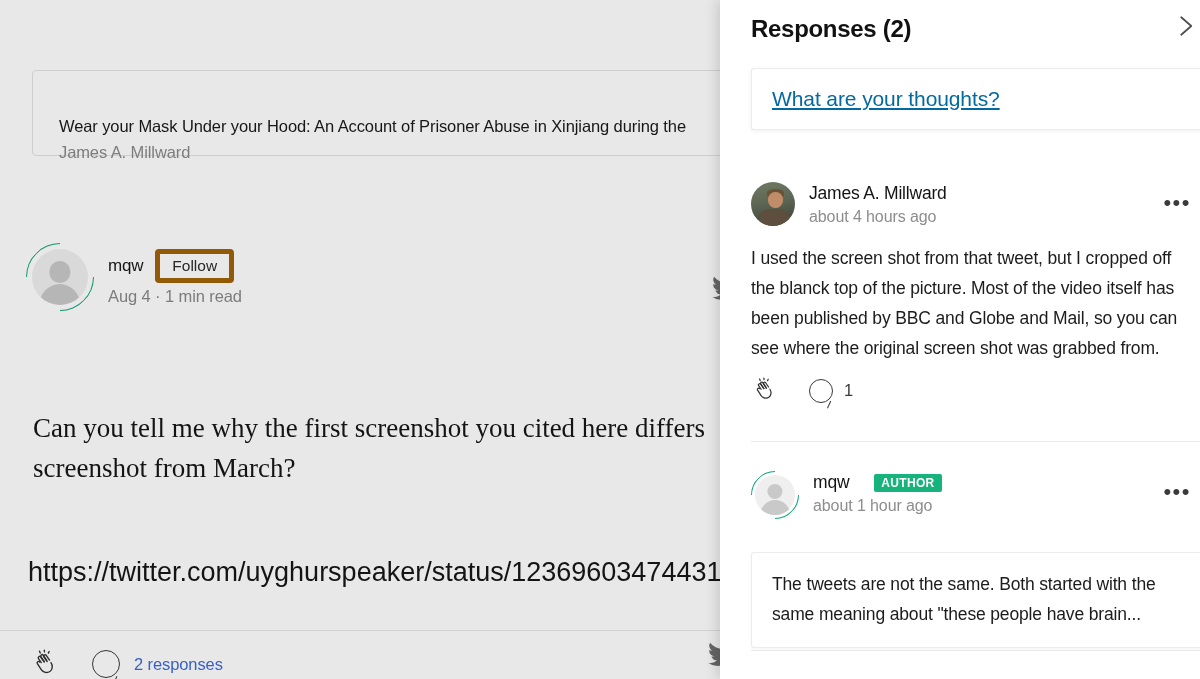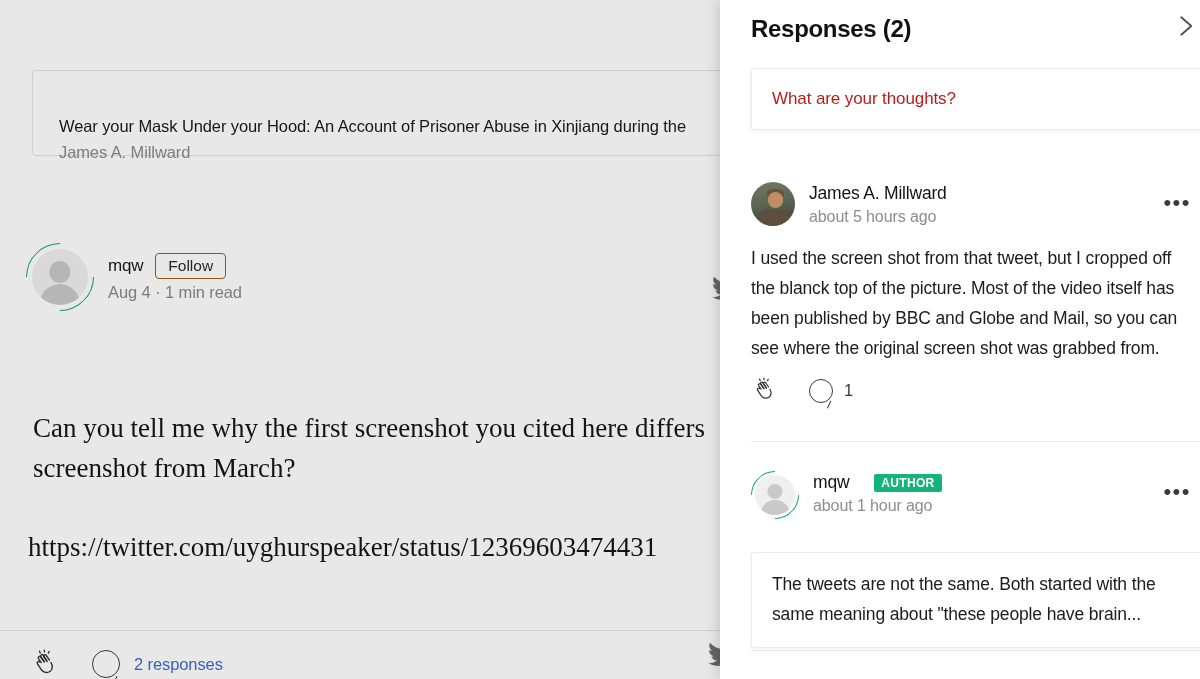--- a/index.html
+++ b/index.html
@@ -79,21 +79,21 @@
   .avatar-default .body {
     position:absolute; left:50%; top: 62%; width: 74%; height: 56%;
     transform: translateX(-50%);
     border-radius: 50% 50% 0 0 / 70% 70% 0 0; background: #c9c9c9;
   }
   .byline-text { margin-left: 14px; }
   .byline-row1 { display: flex; align-items: center; }
   .byline-name { font-size: 17px; color: #1a1a1a; letter-spacing: -0.2px; }
   .follow-btn {
     margin-left: 12px;
-    border: 1px solid #a16207;
+    border: 5px solid #a16207;
     border-radius: 4px;
     background: transparent;
     color: #2b2b2b;
     font-family: "Liberation Sans", sans-serif;
     font-size: 15.5px;
     padding: 3px 12px 4px 12px;
     line-height: 17px;
     cursor: pointer;
   }
   .byline-row2 { font-size: 16.5px; color: #8a8a8a; margin-top: 4px; letter-spacing: -0.1px; }
@@ -102,23 +102,23 @@
   .body-copy {
     position: absolute; left: 33px; top: 408px;
     width: 860px;
     font-family: "Liberation Serif", serif;
     font-size: 27px;
     line-height: 40px;
     color: #171717;
     white-space: pre-wrap;
   }
   .body-link {
-    position: absolute; left: 28px; top: 527px;
+    position: absolute; left: 28px; top: 552px;
     width: 900px;
-    font-family: Liberation Serif, serif;
+    font-family: Liberation Sans, sans-serif;
     font-size: 27px;
     line-height: 40px;
     color: #171717;
     white-space: nowrap;
   }
 
   
   .bottom-bar {
     position: absolute; left: 0; top: 630px; width: 740px; height: 49px;
     border-top: 1px solid #e6e6e6;
@@ -173,21 +173,21 @@
     position: absolute; left: 31px; top: 68px;
     width: 480px; height: 62px;
     background: #fff;
     border: 1px solid #ececec;
     border-right: none;
     border-radius: 3px;
     box-shadow: 0 1px 4px rgba(0,0,0,0.07);
     display: flex; align-items: center;
     padding-left: 20px;
   }
-  .reply-placeholder { font-size: 17px; color: #b91c1c; letter-spacing: -0.1px; }
+  .reply-placeholder { font-size: 21px; color: #0369a1; letter-spacing: -0.1px; text-decoration: underline; }
 
   .response { position: absolute; left: 0; width: 480px; }
   .resp-head { display: flex; align-items: flex-start; padding-left: 31px; }
   .resp-avatar { width: 44px; height: 44px; flex: 0 0 44px; position: relative; }
   .photo-av {
     width: 44px; height: 44px; border-radius: 50%;
     background: linear-gradient(170deg,#6f7a62 0%,#5d6654 45%,#3c4034 100%);
     position: relative; overflow: hidden;
   }
   .photo-av .p-head{
@@ -358,21 +358,21 @@
           <div class="photo-av">
             <div class="p-hair"></div>
               <div class="p-head"></div>
               <div class="p-body"></div>
           </div>
         </div>
         <div class="resp-meta">
           <div class="resp-name-row">
             <span class="resp-name">James A. Millward</span>
           </div>
-          <div class="resp-time">about 5 hours ago</div>
+          <div class="resp-time">about 4 hours ago</div>
         </div>
         <div class="resp-dots">•••</div>
       </div>
       <div class="resp-body" style="margin-top:17px;">I used the screen shot from that tweet, but I cropped off
 the blanck top of the picture. Most of the video itself has
 been published by BBC and Globe and Mail, so you can
 see where the original screen shot was grabbed from.</div>
       <div class="resp-actions" style="margin-top:14px;">
         <div class="clap-sm">
           <svg width="27" height="27" viewBox="0 0 24 24" fill="none" stroke="currentColor" stroke-width="1.1" stroke-linecap="round" stroke-linejoin="round" aria-hidden="true">

